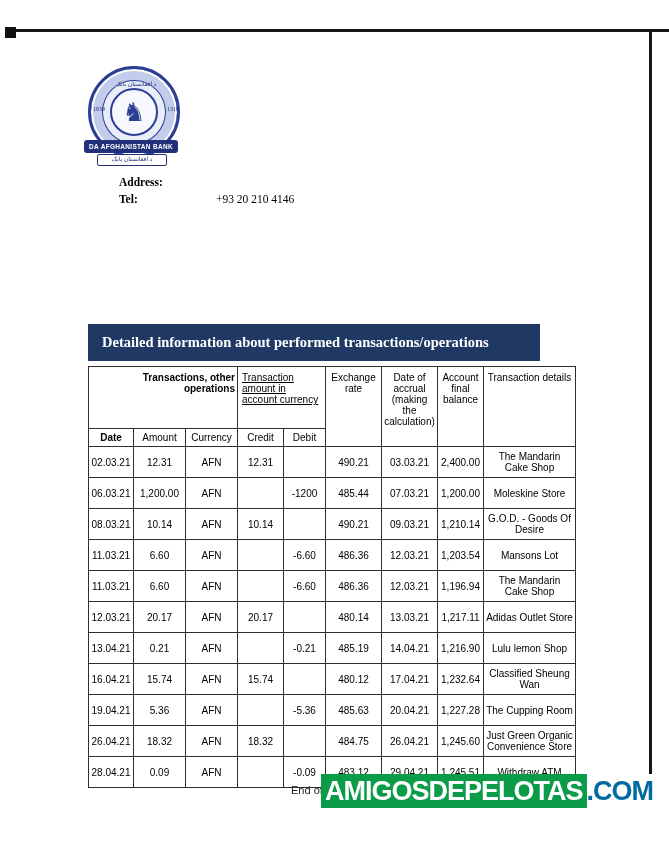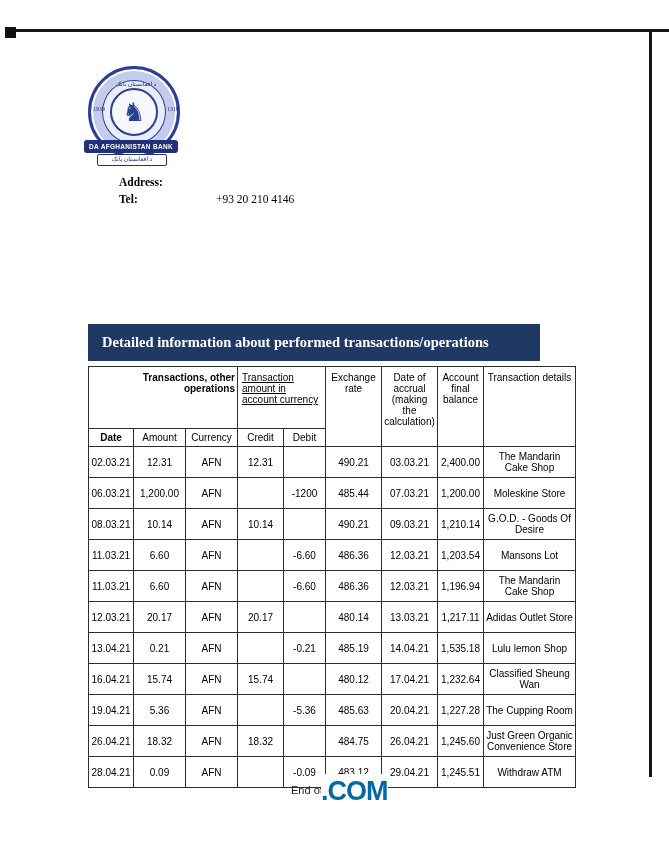--- a/index.html
+++ b/index.html
@@ -211,21 +211,21 @@
             <td>Adidas Outlet Store</td>
           </tr>
           <tr>
             <td>13.04.21</td>
             <td>0.21</td>
             <td>AFN</td>
             <td></td>
             <td>-0.21</td>
             <td>485.19</td>
             <td>14.04.21</td>
-            <td>1,535.18</td>
+            <td>1,216.90</td>
             <td>Lulu lemon Shop</td>
           </tr>
           <tr>
             <td>16.04.21</td>
             <td>15.74</td>
             <td>AFN</td>
             <td>15.74</td>
             <td></td>
             <td>480.12</td>
             <td>17.04.21</td>
@@ -264,16 +264,17 @@
             <td>29.04.21</td>
             <td>1,245.51</td>
             <td>Withdraw ATM</td>
           </tr>
         </tbody>
     </table>
   </div>
 
   <div class="end-text">End of statement</div>
   <div class="watermark">
+    <span class="wm-main">AMIGOSDEPELOTAS</span>
     <span class="wm-suffix">.COM</span>
   </div>
 
 </div>
 
 </body></html>

